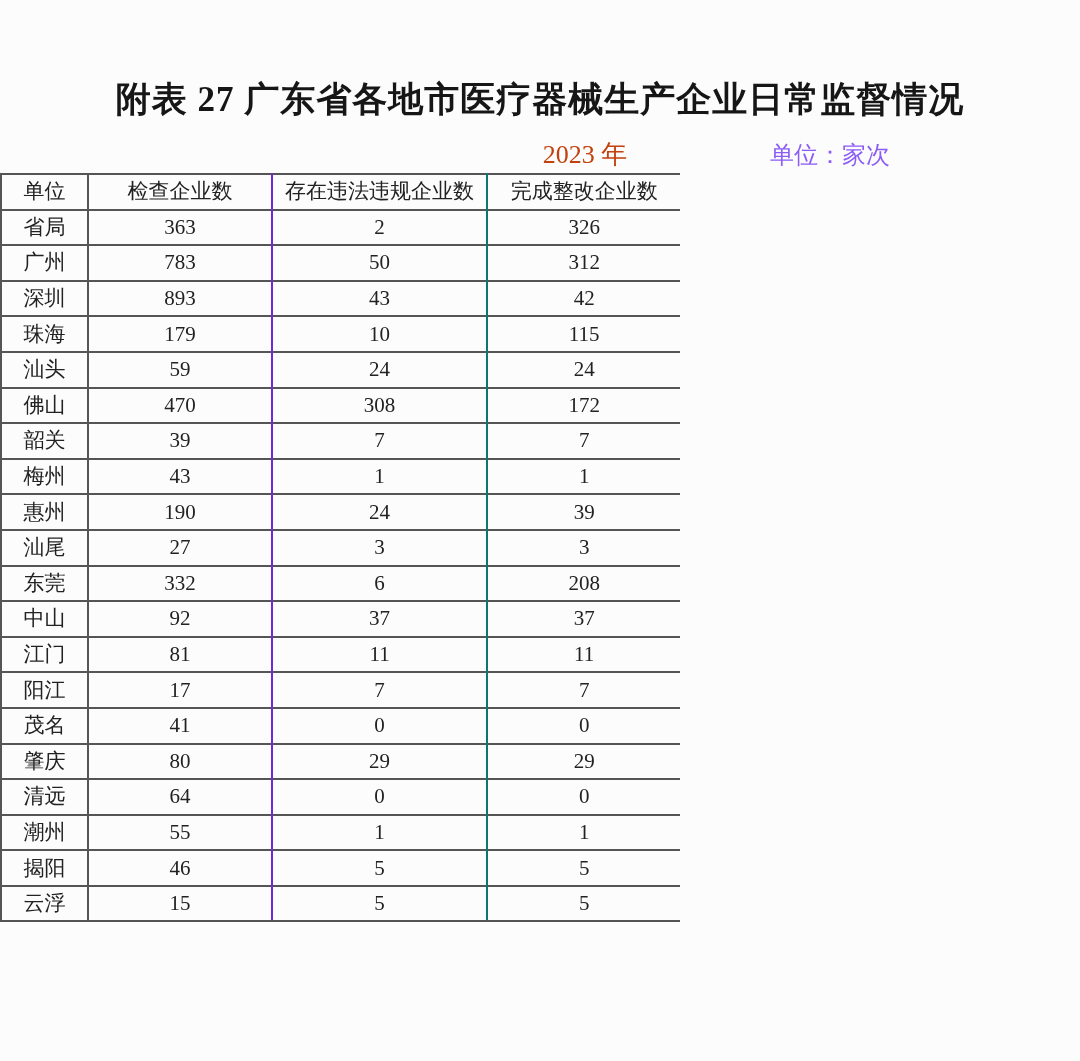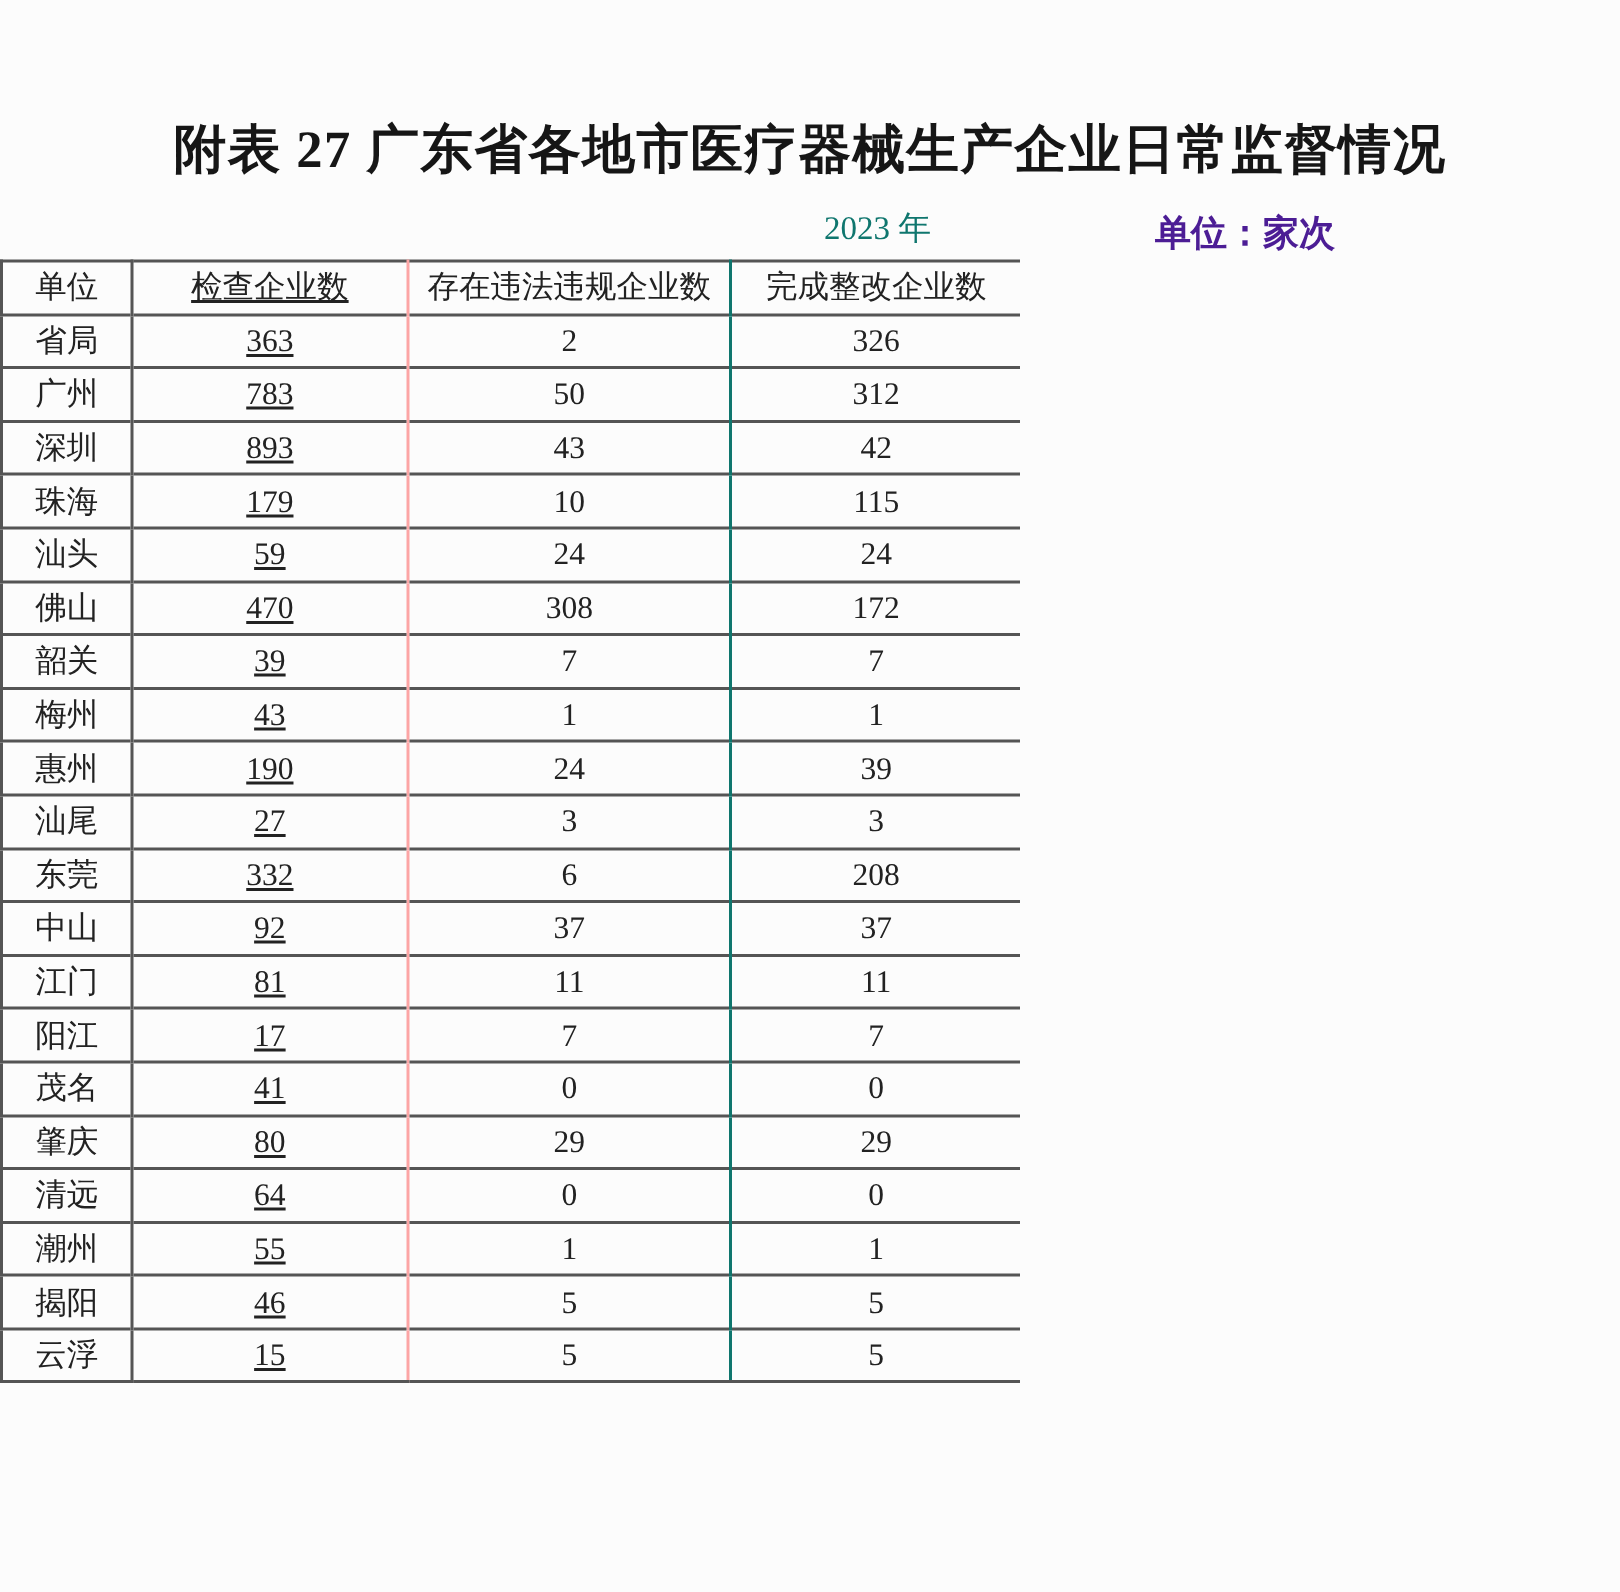--- a/index.html
+++ b/index.html
@@ -30,32 +30,32 @@
     position: relative;
     width: 680px;
     margin: 14px 0 0 202px;
     height: 36px;
   }
   .year-label {
     position: absolute;
     left: calc(50% + 43px);
     transform: translateX(-50%);
     top: 0;
-    font-size: 22px;
-    color: #0f766e;
+    font-size: 26px;
+    color: #c2410c;
     white-space: nowrap;
     text-align: right;
   }
   .unit-label {
     position: absolute;
     right: -8px;
     top: 2px;
     font-size: 24px;
-    font-weight: bold;
-    color: #4c1d95;
+    font-weight: normal;
+    color: #8b5cf6;
     white-space: nowrap;
   }
   table.supervision {
     border-collapse: collapse;
     table-layout: fixed;
     width: 680px;
   }
   table.supervision th,
   table.supervision td {
     border-top: 2px solid #555555;
@@ -66,21 +66,21 @@
     font-size: 21px;
     font-weight: normal;
     line-height: 1;
     color: #222222;
   }
   table.supervision tr:last-child td {
     border-bottom: 2px solid #555555;
   }
   
   table.supervision .c0 { border-left: 2px solid #555555; border-right: 2px solid #555555; width: 12.65%; }
-  table.supervision .c1 { border-right: 2px solid #fca5a5; width: 27.06%; text-decoration: underline; }
+  table.supervision .c1 { border-right: 2px solid #6d28d9; width: 27.06%; }
   table.supervision .c2 { border-right: 2px solid #0f766e; width: 31.76%; }
   table.supervision .c3 { width: 28.53%; }
 </style>
 </head>
 <body>
 
 <div class="page">
 
   <h1 class="doc-title">附表 27 广东省各地市医疗器械生产企业日常监督情况</h1>
 

